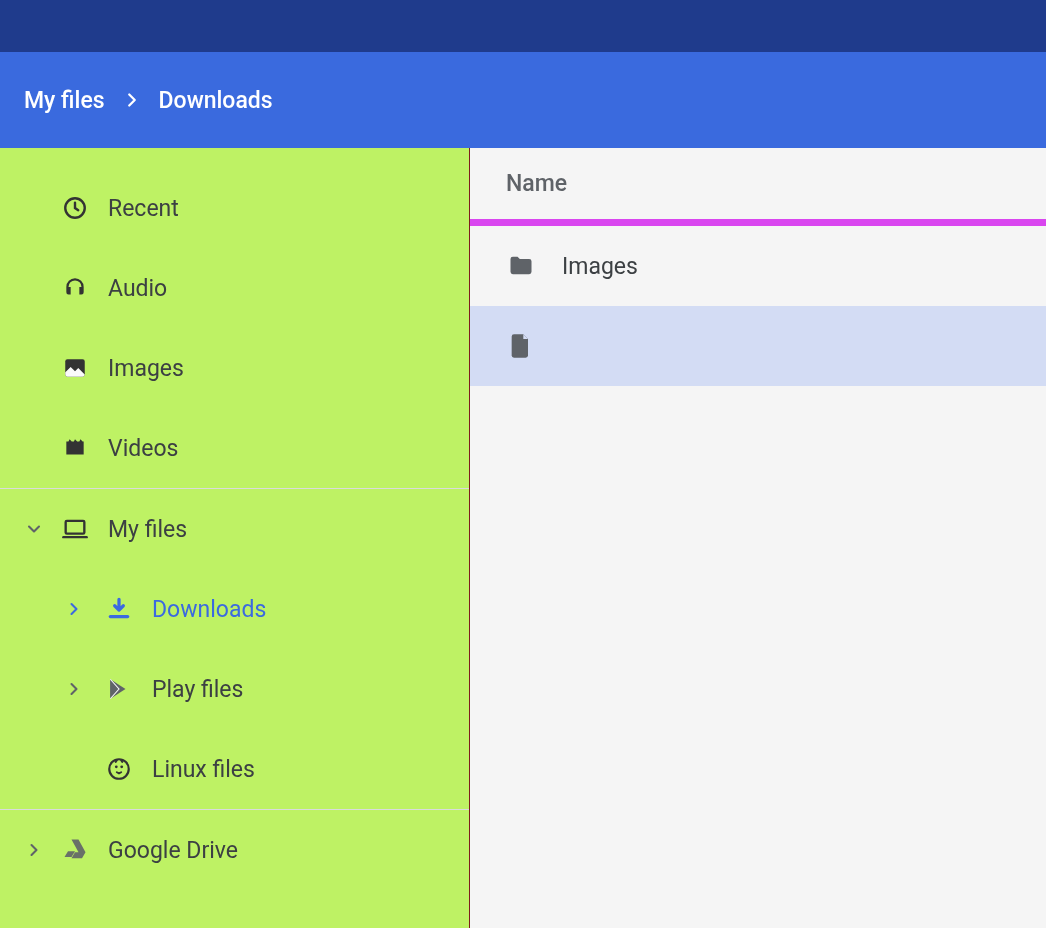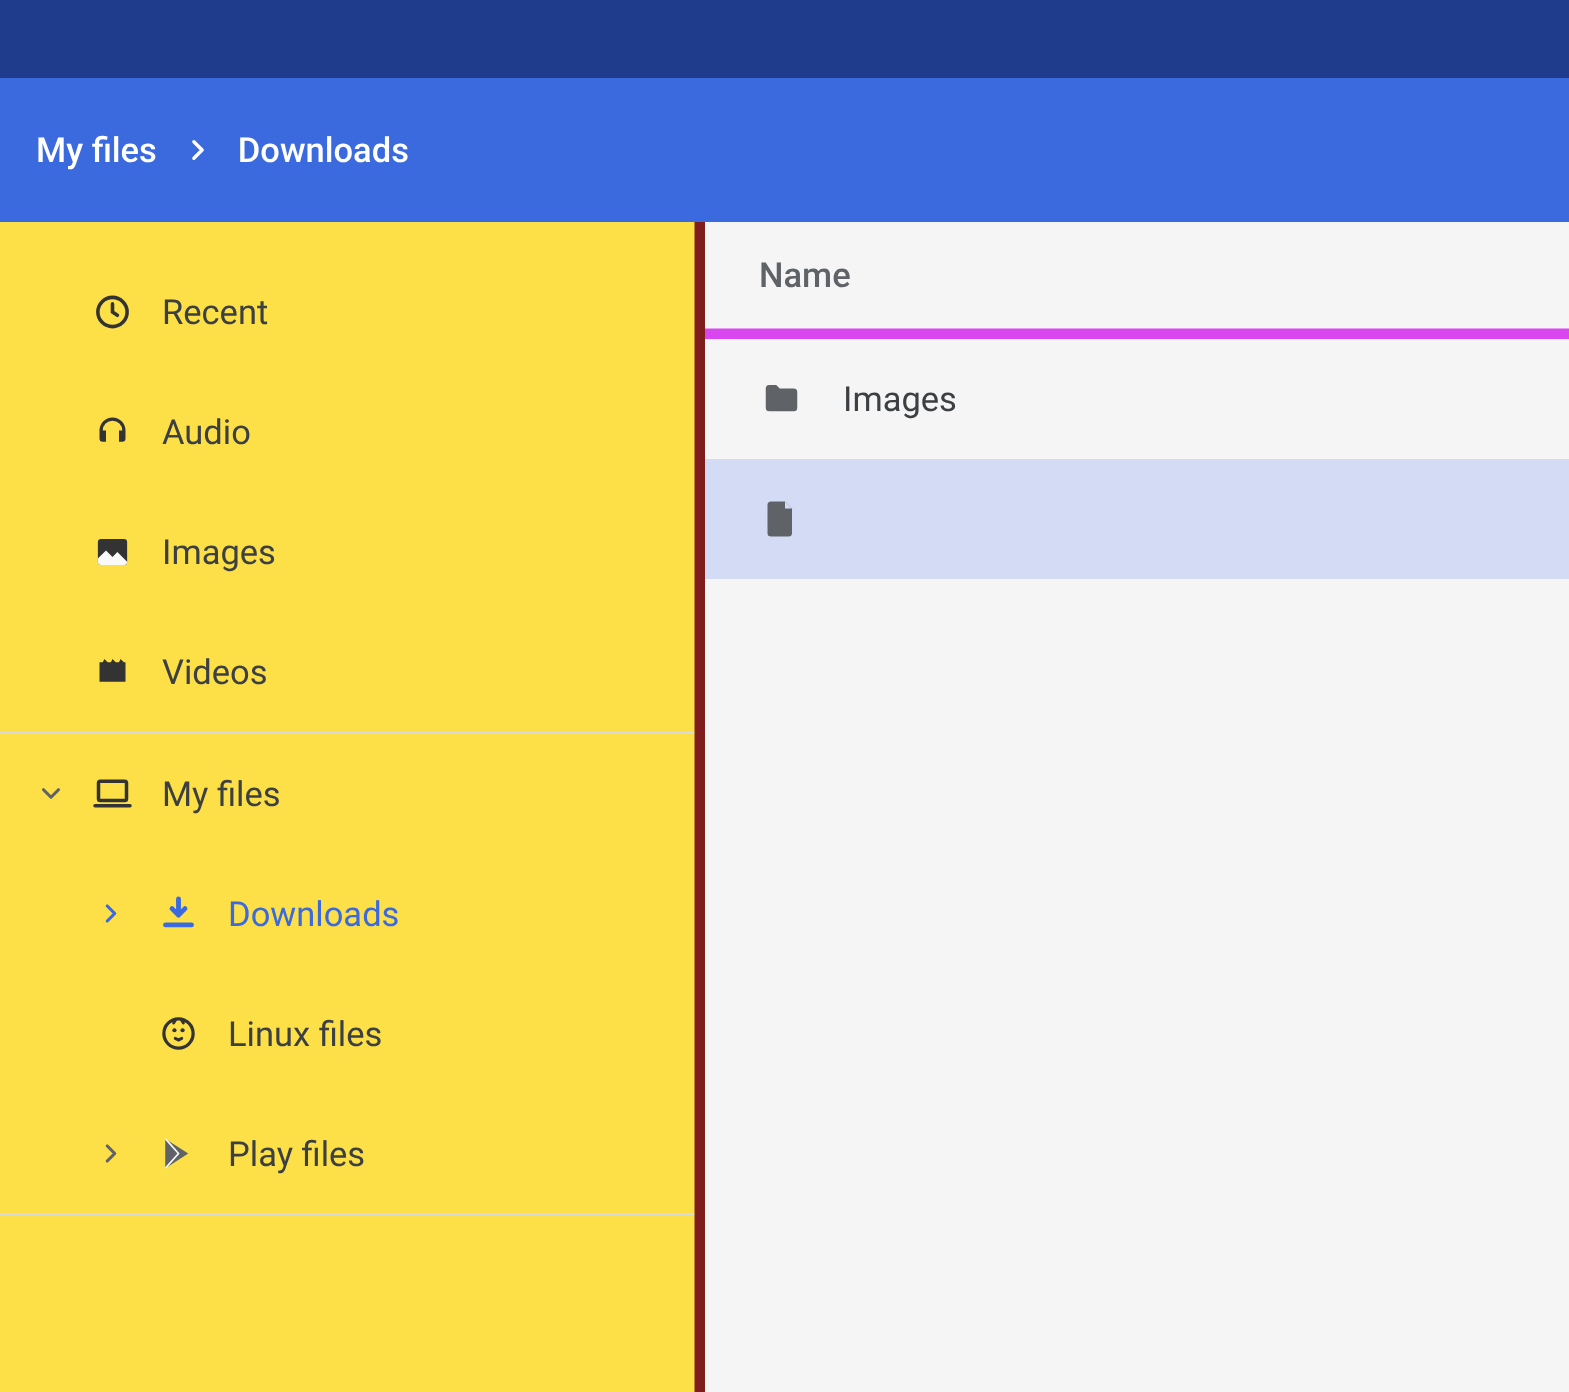--- a/index.html
+++ b/index.html
@@ -30,22 +30,22 @@
 
   
   .main {
     display: flex;
     height: calc(928px - 52px - 96px);
   }
 
   
   .sidebar {
     width: 470px;
-    border-right: 7px solid #7f1d1d;
-    background: #fde047;
+    border-right: 1px solid #7f1d1d;
+    background: #bef264;
     overflow-y: auto;
     padding-top: 20px;
   }
   .side-item {
     display: flex;
     align-items: center;
     height: 80px;
     padding-left: 60px;
     cursor: pointer;
     color: #3c4043;
@@ -195,50 +195,63 @@
       <span class="icon">
         <svg width="26" height="26" viewBox="0 0 24 24" fill="#3b6ae0">
             <path d="M12 3v10m0 0l-4-4m4 4l4-4" stroke="#3b6ae0" stroke-width="3" stroke-linecap="round" stroke-linejoin="round" fill="none"></path>
             <path d="M4 19h16" stroke="#3b6ae0" stroke-width="3" stroke-linecap="round"></path>
           </svg>
       </span>
       <span class="label">Downloads</span>
     </div>
 
     <div class="side-item child" style="position:relative">
+      <span class="row-disclosure">
+        <svg width="20" height="20" viewBox="0 0 24 24" fill="none">
+            <path d="M9 6l6 6-6 6" stroke="#5f6368" stroke-width="2.5" stroke-linecap="round" stroke-linejoin="round"></path>
+          </svg>
+      </span>
+      <span class="icon">
+        <svg width="26" height="26" viewBox="0 0 24 24" fill="#5f6368">
+            <path d="M4 3l14 9L4 21V3z"></path>
+            <path d="M4 3l8 9-8 9" stroke="#fafafa" stroke-width="1"></path>
+          </svg>
+      </span>
+      <span class="label">Play files</span>
+    </div>
+
+    <div class="side-item child" style="position:relative">
 
       <span class="icon">
         <svg width="26" height="26" viewBox="0 0 24 24" fill="none">
             <circle cx="12" cy="12" r="9" stroke="#333333" stroke-width="2"></circle>
             <circle cx="9.5" cy="10" r="1.3" fill="#333333"></circle>
             <circle cx="14.5" cy="10" r="1.3" fill="#333333"></circle>
             <path d="M10 15l2 1 2-1" stroke="#333333" stroke-width="1.8" fill="none" stroke-linecap="round"></path>
             <path d="M9 5.5l1-1.5M15 5.5l-1-1.5" stroke="#333333" stroke-width="1.8" stroke-linecap="round"></path>
           </svg>
       </span>
       <span class="label">Linux files</span>
     </div>
 
-    <div class="side-item child" style="position:relative">
+    <div class="section-divider"></div>
+
+    <div class="side-item" style="position:relative">
       <span class="row-disclosure">
         <svg width="20" height="20" viewBox="0 0 24 24" fill="none">
             <path d="M9 6l6 6-6 6" stroke="#5f6368" stroke-width="2.5" stroke-linecap="round" stroke-linejoin="round"></path>
           </svg>
       </span>
       <span class="icon">
-        <svg width="26" height="26" viewBox="0 0 24 24" fill="#5f6368">
-            <path d="M4 3l14 9L4 21V3z"></path>
-            <path d="M4 3l8 9-8 9" stroke="#fafafa" stroke-width="1"></path>
-          </svg>
-      </span>
-      <span class="label">Play files</span>
-    </div>
-
-    <div class="section-divider"></div>
-
+        <svg width="28" height="28" viewBox="0 0 24 24" fill="#5f6368">
+            <path d="M9 3h6l6 11h-6L9 3zM3 18l3-5 6 0-3 5H3zM21 14l-3 5H9l3-5h9z" opacity="0.9"></path>
+          </svg>
+      </span>
+      <span class="label">Google Drive</span>
+    </div>
 
   </div>
 
   <div class="content">
     <div class="col-header">
       <span>Name</span>
     </div>
 
     <div class="file-row">
       <span class="ficon">

